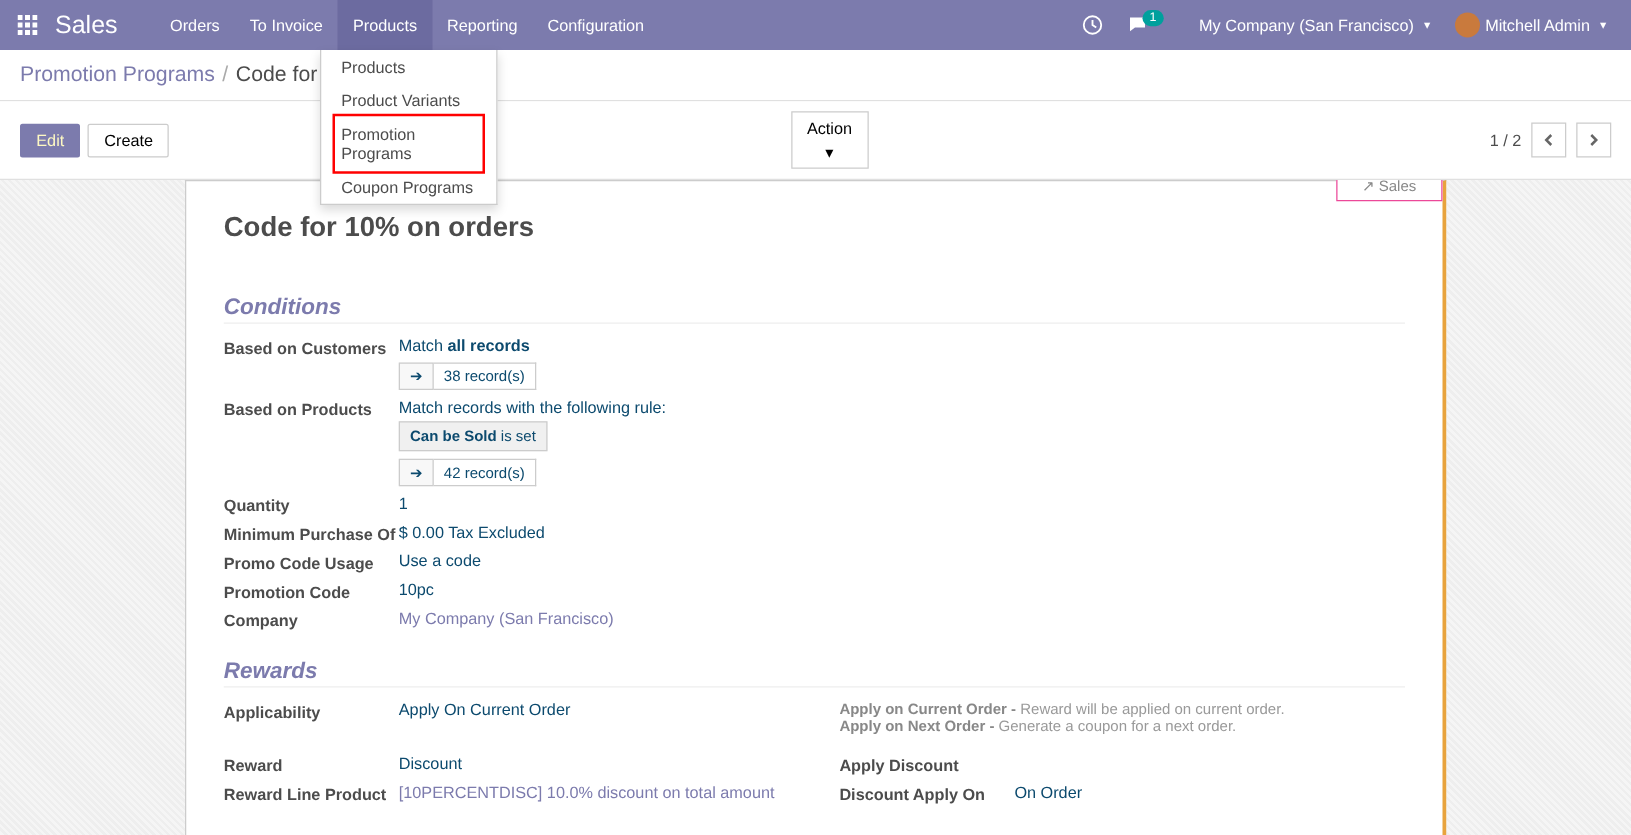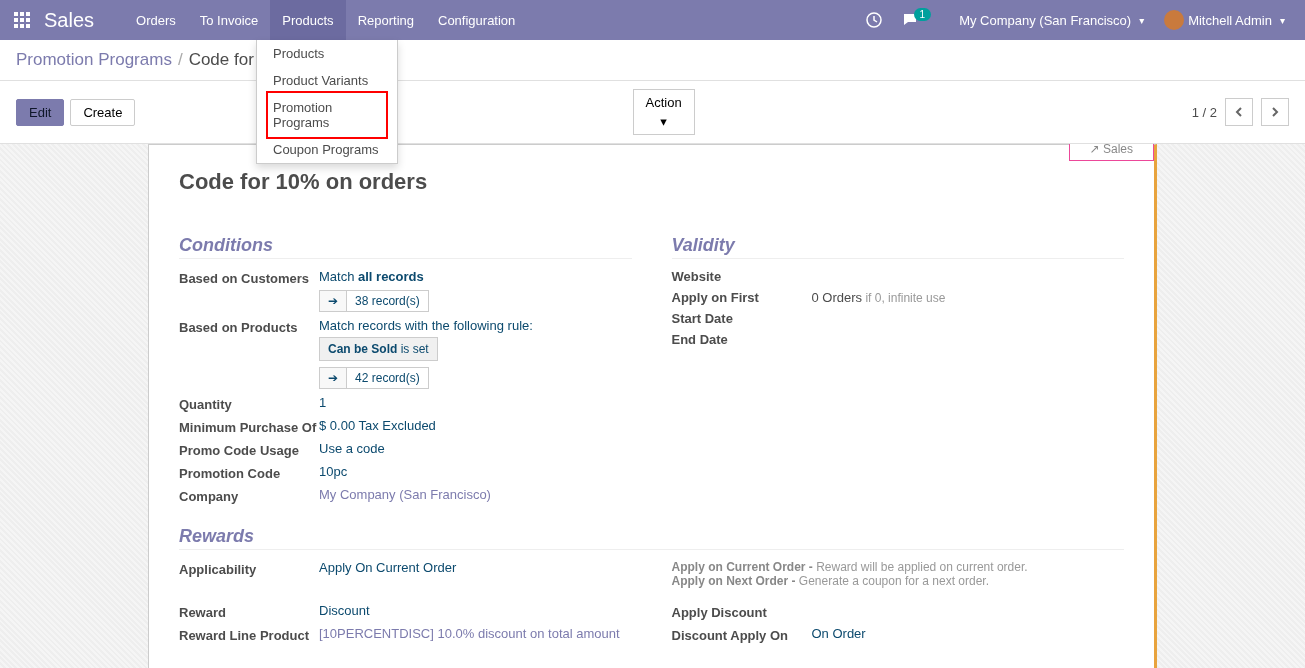--- a/index.html
+++ b/index.html
@@ -17,21 +17,21 @@
 .navbar .avatar { width: 20px; height: 20px; border-radius: 50%; background: #c97a3d; display: inline-block; }
 .dropdown { position: absolute; background: white; border: 1px solid #ccc; border-top: none; box-shadow: 0 4px 8px rgba(0,0,0,0.15); z-index: 100; left: 256px; top: 40px; width: 142px; }
 .dropdown-item { padding: 6px 16px; font-size: 13px; color: #4c4c4c; cursor: pointer; }
 .highlight-box { position: absolute; left: 266px; top: 91px; width: 122px; height: 48px; border: 2px solid red; pointer-events: none; z-index: 101; }
 .control-bar { background: white; border-bottom: 1px solid #e0e0e0; padding: 10px 16px; display: flex; align-items: center; }
 .breadcrumb { color: #7c7bad; font-size: 17px; display: flex; align-items: center; gap: 6px; }
 .breadcrumb .sep { color: #aaa; }
 .breadcrumb .current { color: #4c4c4c; }
 .buttons-row { background: white; padding: 8px 16px; border-bottom: 1px solid #e0e0e0; display: flex; align-items: center; }
 .btn { border: 1px solid #ccc; padding: 5px 12px; font-size: 13px; cursor: pointer; background: white; border-radius: 2px; }
-.btn.primary { background: #7c7bad; color: #0f172a; border-color: #7c7bad; }
+.btn.primary { background: #7c7bad; color: #fef9c3; border-color: #7c7bad; }
 .btn + .btn { margin-left: 6px; }
 .action-area { flex: 1; display: flex; justify-content: center; }
 .action-btn { border: 1px solid #ccc; padding: 5px 12px; font-size: 13px; cursor: pointer; background: white; display: flex; align-items: center; gap: 4px; flex-direction: column; }
 .pager { display: flex; align-items: center; gap: 8px; }
 .pager .arrow { border: 1px solid #ccc; width: 28px; height: 28px; display: flex; align-items: center; justify-content: center; cursor: pointer; background: white; }
 .content { background: repeating-linear-gradient(45deg, #eee, #eee 2px, #f5f5f5 2px, #f5f5f5 4px); padding: 0 148px; height: 560px; overflow: hidden; position: relative; }
 .sheet { background: white; border: 1px solid #ccc; padding: 24px 30px; border-right: 3px solid #e8a33d; min-height: 560px; position: relative; }
 .sheet .smart-btn { position: absolute; right: 0; top: -8px; border: 1px solid #ec4899; padding: 4px 20px; font-size: 12px; color: #888; background: white; }
 .sheet h1 { font-size: 22px; font-weight: bold; color: #4c4c4c; margin-bottom: 24px; }
 .sheet h2 { font-size: 18px; font-weight: bold; color: #7c7bad; margin-bottom: 10px; margin-top: 16px; border-bottom: 1px solid #eee; padding-bottom: 2px; font-style: italic; }
@@ -188,37 +188,20 @@
         <div class="field-row">
           <div class="field-label">Promotion Code</div>
           <div class="field-value">10pc</div>
         </div>
         <div class="field-row">
           <div class="field-label">Company</div>
           <div class="field-value link">My Company (San Francisco)</div>
         </div>
       </div>
 
-      <div class="col">
-        <h2>Validity</h2>
-        <div class="validity-row">
-          <div class="validity-label">Website</div>
-          <div class="validity-value"></div>
-        </div>
-        <div class="validity-row">
-          <div class="validity-label">Apply on First</div>
-          <div class="validity-value"><span>0 Orders</span><span class="help-text"> if 0, infinite use</span></div>
-        </div>
-        <div class="validity-row">
-          <div class="validity-label">Start Date</div>
-        </div>
-        <div class="validity-row">
-          <div class="validity-label">End Date</div>
-        </div>
-      </div>
     </div>
 
     <h2>Rewards</h2>
     <div class="two-col">
       <div class="col">
         <div class="field-row">
           <div class="field-label">Applicability</div>
           <div class="field-value">Apply On Current Order</div>
         </div>
       </div>

